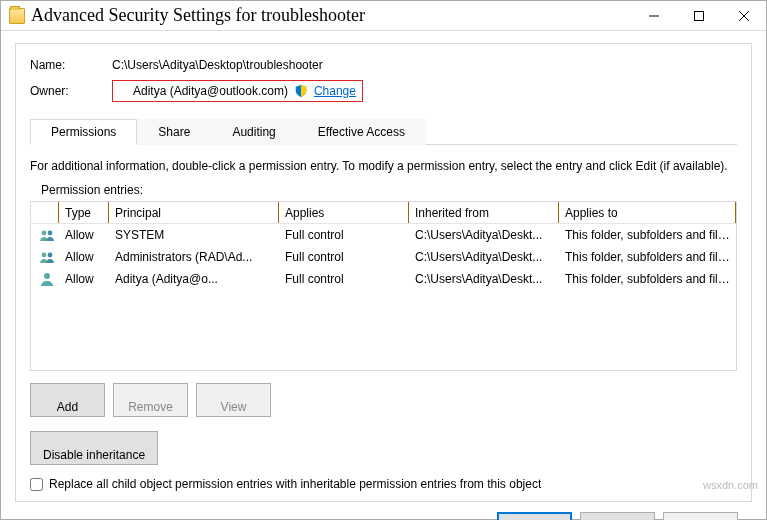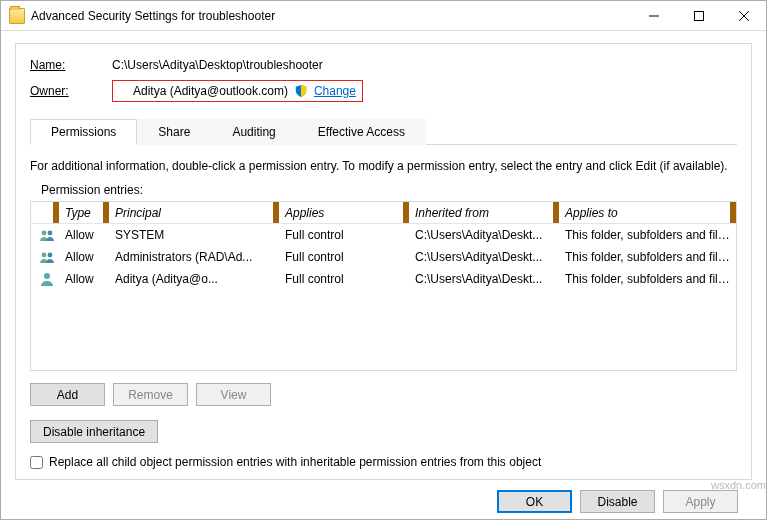--- a/index.html
+++ b/index.html
@@ -32,41 +32,41 @@
     border: 1px solid #c9a227;
     border-radius: 1px;
     position: relative;
   }
   .titlebar .icon::before {
     content:"";
     position:absolute;
     top:-3px;left:0;width:8px;height:3px;
     background:#f7c94b;border:1px solid #c9a227;border-bottom:none;
   }
-  .titlebar .title { flex: 1; font-size: 12px; }
+  .titlebar .title { flex: 1; font-size: 18px; font-family: Liberation Serif, serif; }
   .winbtn {
     width: 45px; height: 29px;
     display:flex;align-items:center;justify-content:center;
     font-size: 10px;
   }
   .winbtn svg { width:10px;height:10px;stroke:#000;stroke-width:1;fill:none;}
   .content {
     flex:1;
     padding: 12px 14px 10px 14px;
     display:flex;flex-direction:column;
   }
   .panel {
     flex:1;
     border:1px solid #d9d9d9;
     padding: 14px 14px 10px 14px;
     display:flex;flex-direction:column;
     position:relative;
   }
   .row { display:flex; align-items:center; margin-bottom:8px; }
-  .row .lbl { width:82px;text-decoration:underline; }
+  .row .lbl { width:82px; }
   .owner-box {
     border:1px solid #d22;
     padding:2px 6px 2px 20px;
     display:flex;align-items:center;gap:6px;
     height:22px;
   }
   .shield {
     width:14px;height:14px;display:inline-block;vertical-align:middle;
   }
   .link { color:#0066cc; text-decoration:underline; cursor:pointer; }
@@ -102,48 +102,48 @@
     display:flex;
     align-items:center;
     height:22px;
     padding-left:4px;
   }
   .grid-header {
     border-bottom:1px solid #e5e5e5;
     background:#fff;
     font-weight:normal;
   }
-  .grid-header .col { border-right:6px solid #a16207; height:100%; display:flex;align-items:center;font-style:italic;}
+  .grid-header .col { border-right:1px solid #a16207; height:100%; display:flex;align-items:center;}
   .col { padding:0 6px; overflow:hidden;white-space:nowrap;text-overflow:ellipsis;}
   .c-icon { width:24px; flex:none; padding:0 2px; display:flex;align-items:center;justify-content:center;}
   .c-type { width:50px; flex:none; }
   .c-principal { width:170px; flex:none;}
   .c-access { width:130px; flex:none;}
   .c-inherited { width:150px; flex:none;}
   .c-applies { flex:1; }
   .person-icon svg, .group-icon svg { width:16px;height:16px; }
   .btnrow { display:flex; gap:8px; margin-top:12px; }
   .btn {
     min-width:75px;height:23px;
     border:1px solid #adadad;background:#e1e1e1;
     font-family:inherit;font-size:12px;
     cursor:default;
-    padding:4px 12px;
+    padding:16px 12px;
   }
   .btn:disabled { color:#888; background:#f0f0f0;}
   .btn.default { border:1px solid #0078d7; outline:1px solid #0078d7; outline-offset:-2px; background:#e1e1e1;}
   .disable-row { margin-top:14px; }
   .check-row { margin-top:12px; display:flex;align-items:center;gap:2px;}
   .check-row input { margin:0 4px 0 0;}
   .footer {
     display:flex;justify-content:flex-end;gap:8px;
     padding:10px 14px 4px 14px;
   }
   .watermark {
-    position:absolute;right:0;bottom:28px;
+    position:absolute;right:8px;bottom:28px;
     color:#bbb;font-size:11px;
   }
 </style>
 </head>
 <body>
 
 <div class="window">
   <div class="titlebar">
     <span class="icon"></span>
     <span class="title">Advanced Security Settings for troubleshooter</span>

